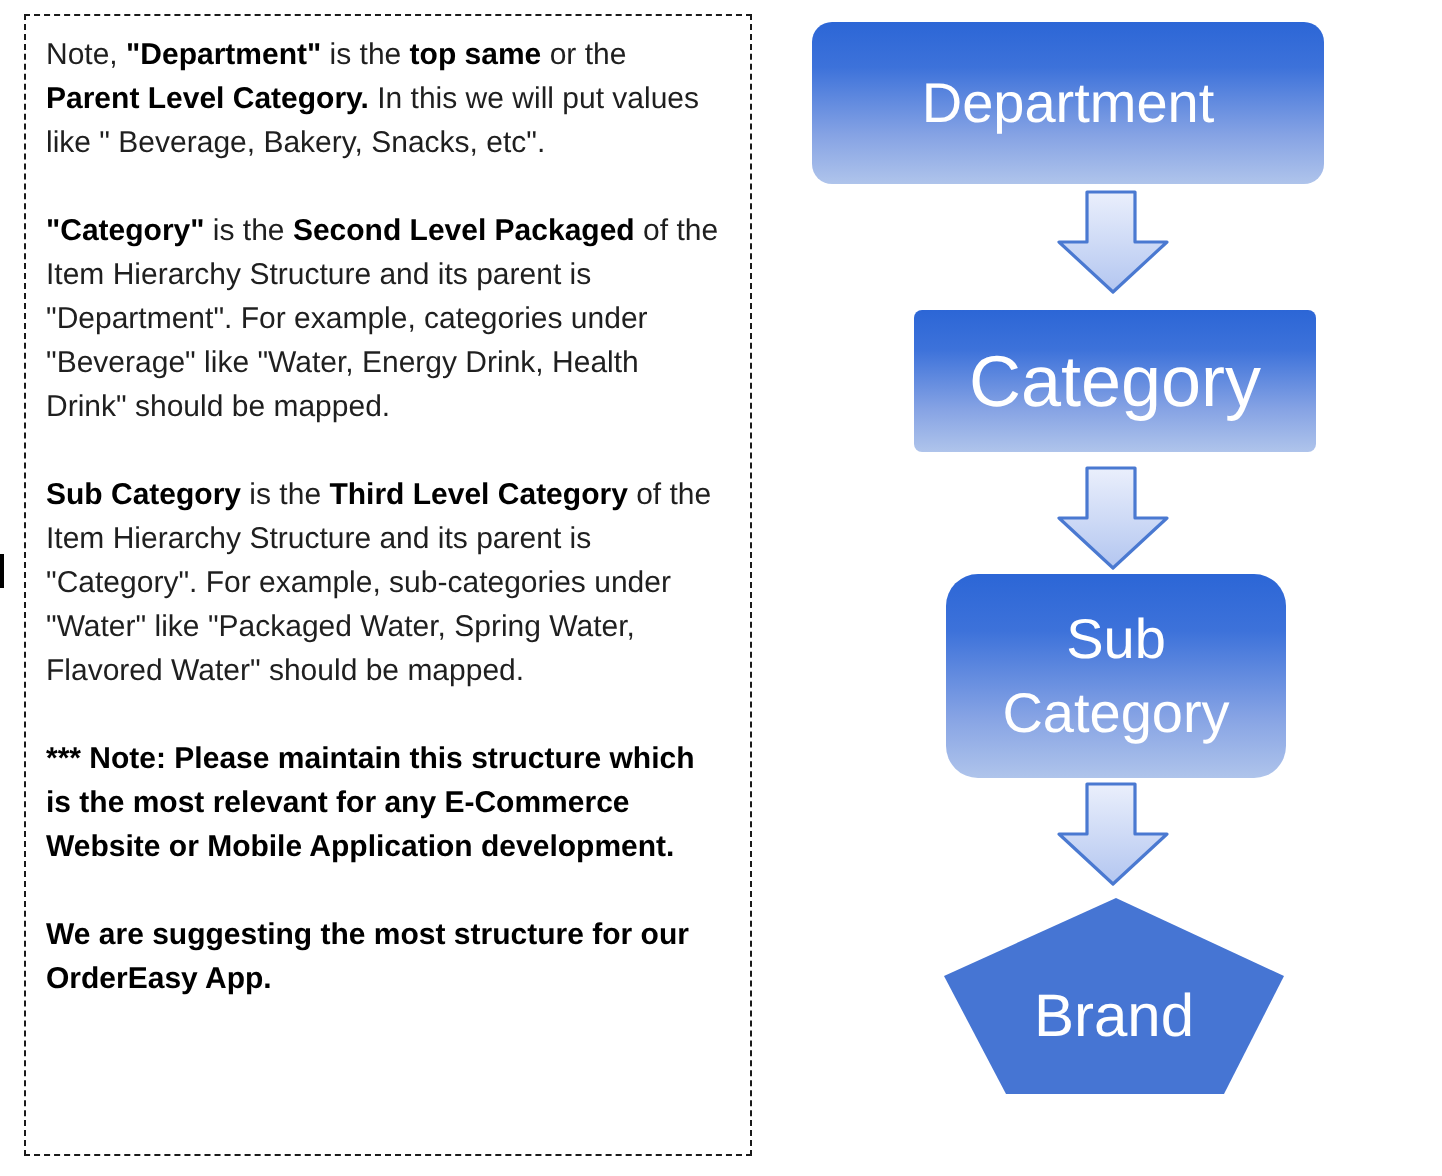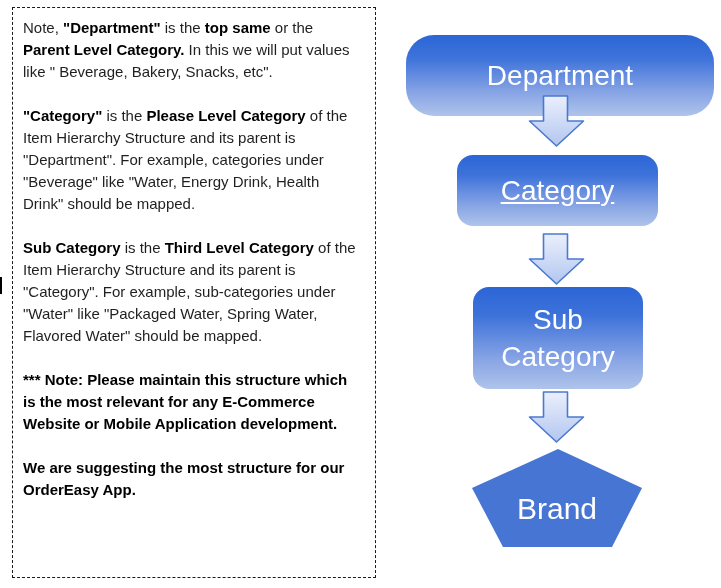--- a/index.html
+++ b/index.html
@@ -21,22 +21,22 @@
   .cursor-artifact{
     position:absolute;left:0;top:277px;width:2px;height:17px;background:#000;
   }
 
   
   .node{
     position:absolute;display:flex;align-items:center;justify-content:center;
     color:#fff;text-align:center;
     background:linear-gradient(180deg,#2c66d6 0%,#3d72da 28%,#86a3e4 70%,#afc4eb 100%);
   }
-  .node-department{left:406px;top:11px;width:308px;height:81px;border-radius:28px;font-size:28px;margin-top:24px;}
-  .node-category{left:457px;top:155px;width:201px;height:71px;border-radius:16px;font-size:28px;text-decoration:underline;}
+  .node-department{left:406px;top:11px;width:256px;height:81px;border-radius:10px;font-size:28px;}
+  .node-category{left:457px;top:155px;width:201px;height:71px;border-radius:4px;font-size:36px;}
   .node-subcategory{left:473px;top:287px;width:170px;height:102px;border-radius:16px;font-size:28px;line-height:37px;}
   .node-label{padding:0 6px;}
 
   .arrow{position:absolute;left:528px;width:57px;height:53px;}
   .arrow-1{top:95px;}
   .arrow-2{top:233px;}
   .arrow-3{top:391px;}
 
   .pentagon-wrap{
     position:absolute;left:472px;top:449px;width:170px;height:98px;
@@ -48,21 +48,21 @@
     padding-top:22px;box-sizing:border-box;
     color:#fff;font-size:30px;
   }
 </style>
 </head>
 <body>
 
 <div class="textbox">
   <div>
       <p><span>Note, </span><b>"Department"</b><span> is the </span><b>top same</b><span> or the </span><b>Parent Level Category.</b><span> In this we will put values like " Beverage, Bakery, Snacks, etc".</span></p>
-      <p><b>"Category"</b><span> is the </span><b>Please Level Category</b><span> of the Item Hierarchy Structure and its parent is "Department". For example, categories under "Beverage" like "Water, Energy Drink, Health Drink" should be mapped.</span></p>
+      <p><b>"Category"</b><span> is the </span><b>Second Level Packaged</b><span> of the Item Hierarchy Structure and its parent is "Department". For example, categories under "Beverage" like "Water, Energy Drink, Health Drink" should be mapped.</span></p>
       <p><b>Sub Category</b><span> is the </span><b>Third Level Category</b><span> of the Item Hierarchy Structure and its parent is "Category". For example, sub-categories under "Water" like "Packaged Water, Spring Water, Flavored Water" should be mapped.</span></p>
       <p><b>*** Note: Please maintain this structure which is the most relevant for any E-Commerce Website or Mobile Application development.</b></p>
       <p><b>We are suggesting the most structure for our OrderEasy App.</b></p>
     </div>
 </div>
 <div class="cursor-artifact"></div>
 
 <div>
 
   <div class="node node-department">

